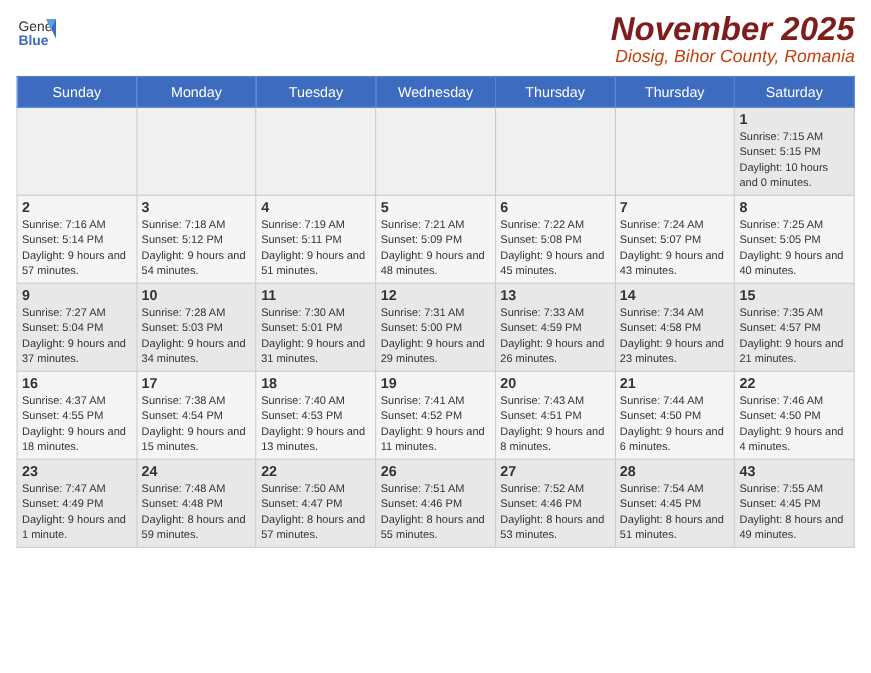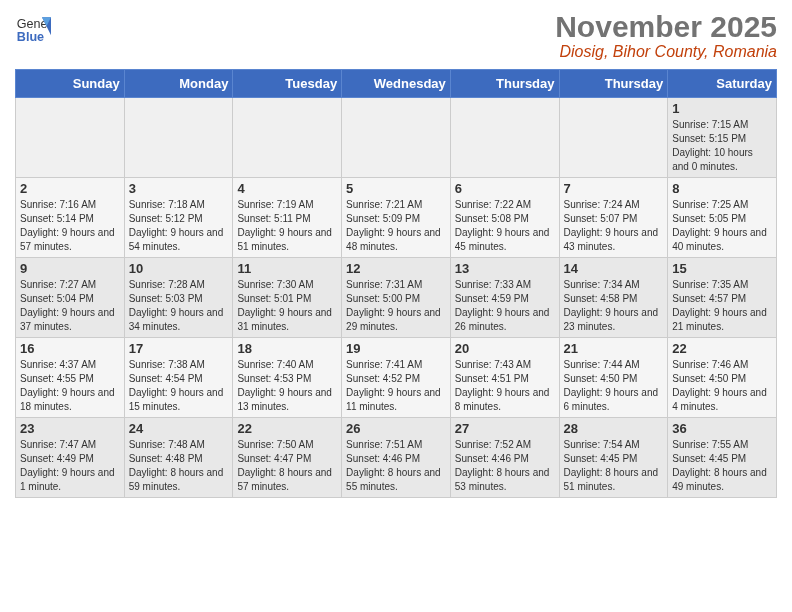--- a/index.html
+++ b/index.html
@@ -28,40 +28,41 @@
     .logo-icon {
       width: 36px;
       height: 36px;
     }
     .title-block {
       text-align: right;
     }
     .month-title {
       font-size: 30px;
       font-weight: bold;
-      color: #737373;
+      color: #7f1d1d;
       line-height: 1.1;
+      font-style: italic;
     }
     .subtitle {
       font-size: 16px;
       color: #c2410c;
       font-style: italic;
     }
     .calendar {
       width: 100%;
       border-collapse: collapse;
       border: 1px solid #ccc;
     }
     .calendar th {
       background-color: #3d6bbf;
       color: #fff;
       font-size: 13px;
-      font-weight: bold;
+      font-weight: normal;
       padding: 6px 4px;
-      text-align: right;
+      text-align: center;
       border: 1px solid #5a85d0;
     }
     .calendar td {
       vertical-align: top;
       border: 1px solid #ccc;
       padding: 3px 4px;
       width: calc(100% / 7);
       min-height: 70px;
       background: #fff;
     }
@@ -328,21 +329,21 @@
 and 53 minutes.</div>
           </td>
           <td>
             <span class="day-number">28</span>
             <div class="day-info">Sunrise: 7:54 AM
 Sunset: 4:45 PM
 Daylight: 8 hours
 and 51 minutes.</div>
           </td>
           <td>
-            <span class="day-number">36</span>
+            <span class="day-number">43</span>
             <div class="day-info">Sunrise: 7:55 AM
 Sunset: 4:45 PM
 Daylight: 8 hours
 and 49 minutes.</div>
           </td>
         </tr>
       </tbody>
   </table>
 </div>
 

